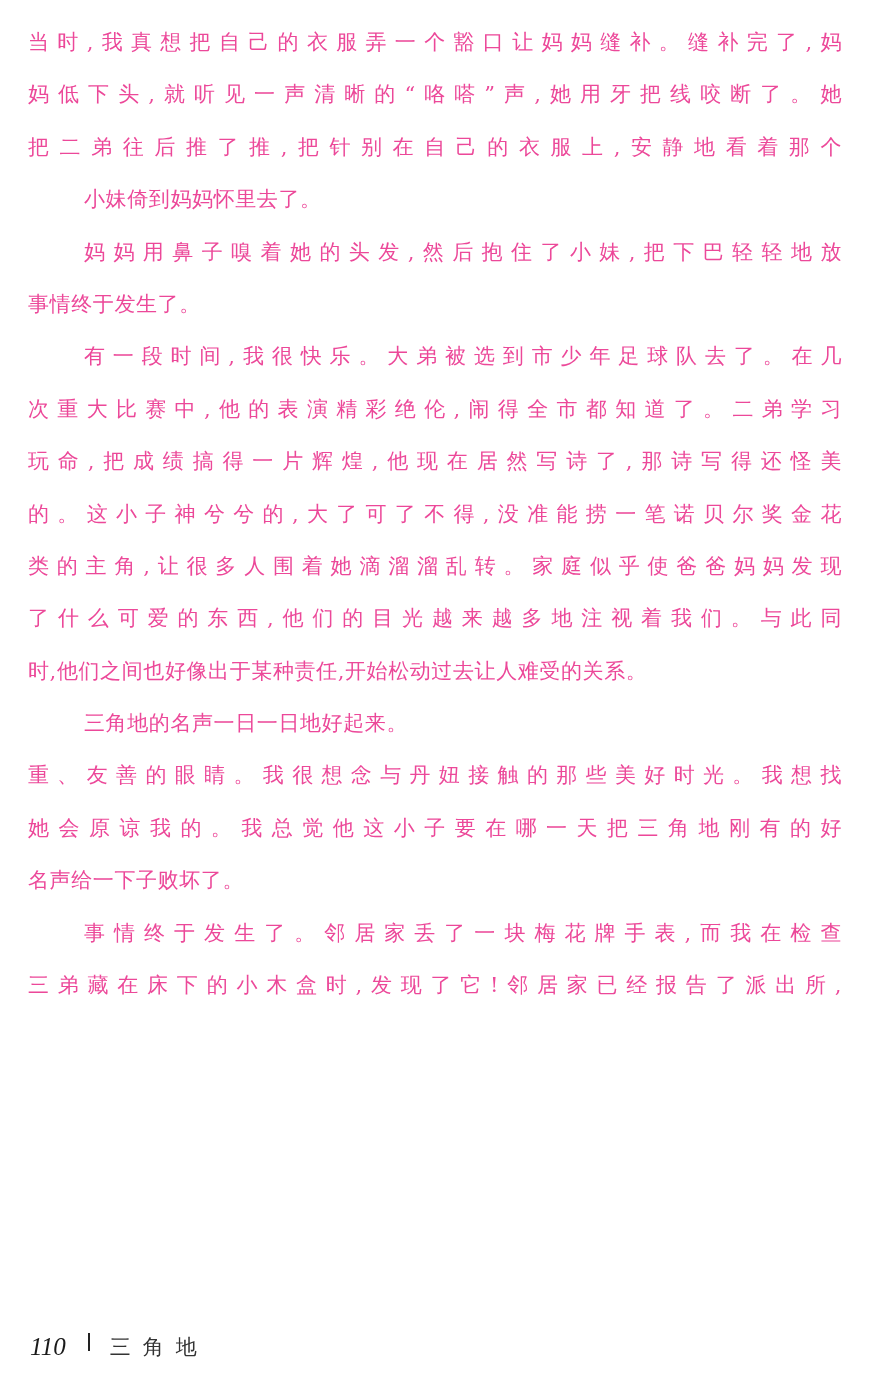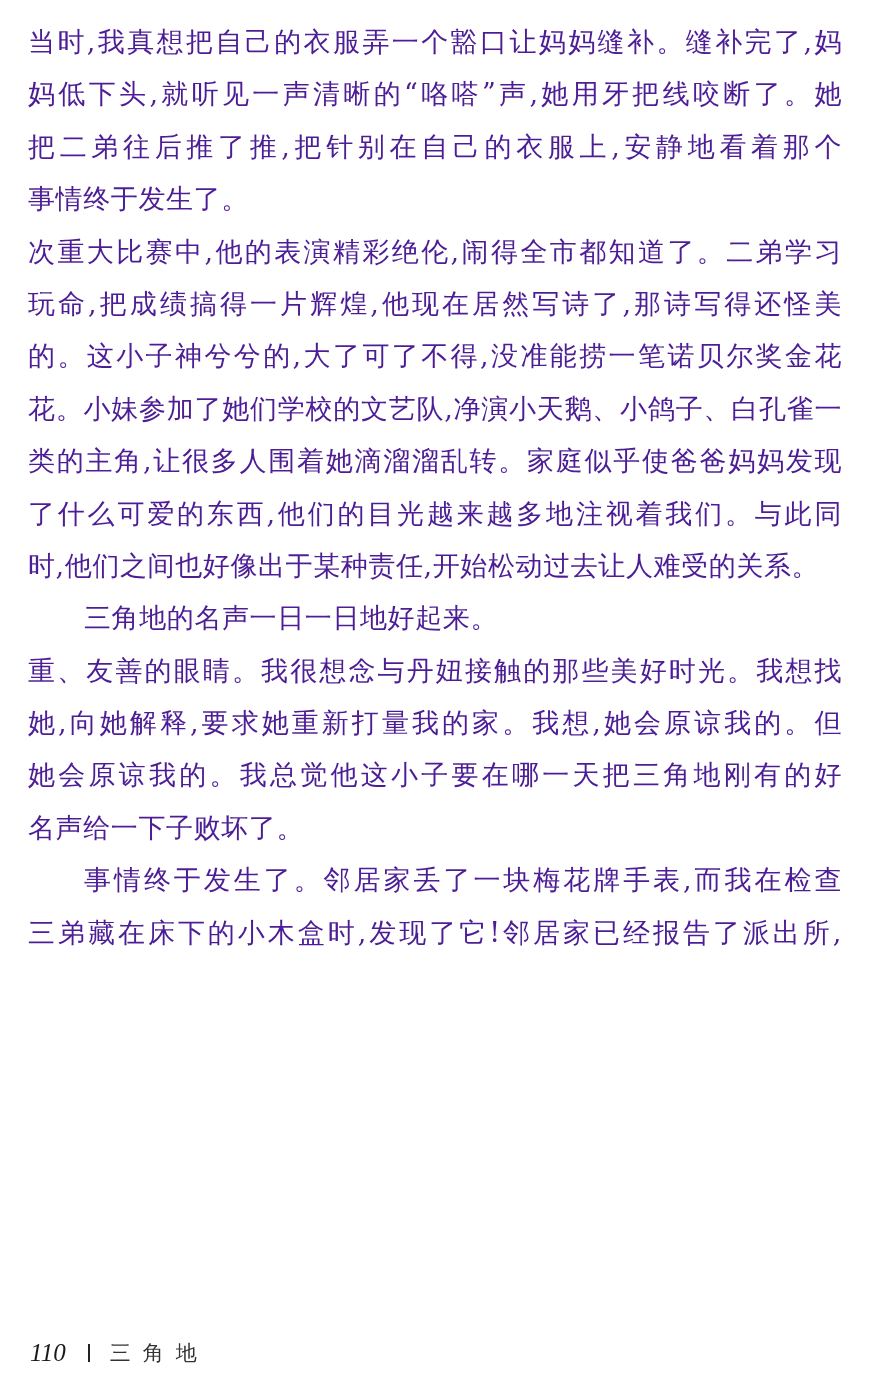--- a/index.html
+++ b/index.html
@@ -1,51 +1,52 @@
 <!DOCTYPE html>
 <html><head>
 <meta charset="utf-8">
 <style>
   html, body { margin: 0; padding: 0; background: #ffffff; }
   body { width: 872px; height: 1391px; position: relative; overflow: hidden; }
   .page-body {
     position: absolute; left: 28px; top: 16px; width: 814px;
     font-family: "DejaVu Serif", "Liberation Serif", serif;
-    font-size: 27px; line-height: 52.4px; color: #4c1d95;
+    font-size: 21px; line-height: 52.4px; color: #ec4899;
     text-align: justify; letter-spacing: 0.6px;
   }
   .line { display: block; white-space: nowrap; height: 52.4px; text-align-last: justify; text-align: justify; }
   .line.last { text-align-last: left; }
   .line.indent { padding-left: 56px; }
   .footer {
     position: absolute; left: 30px; top: 1333px; height: 40px;
-    display: flex; align-items: center; color: #1a1a1a;
+    display: flex; color: #1a1a1a;
   }
   .page-num { font-family: "Liberation Serif", serif; font-style: italic; font-size: 25px; }
   .sep { display: inline-block; width: 2px; height: 18px; background: #222; margin: 0 20px 0 22px; }
   .running-title { font-family: Liberation Sans, sans-serif; font-size: 21px; letter-spacing: 12px; color: #333; }
 </style>
 </head>
 <body>
 
 <div class="page-body" id="page-body">
     <span class="line">当时,我真想把自己的衣服弄一个豁口让妈妈缝补。缝补完了,妈</span>
     <span class="line">妈低下头,就听见一声清晰的“咯嗒”声,她用牙把线咬断了。她</span>
     <span class="line">把二弟往后推了推,把针别在自己的衣服上,安静地看着那个</span>
+    <span class="line indent last">小妹倚到妈妈怀里去了。</span>
+    <span class="line indent">妈妈用鼻子嗅着她的头发,然后抱住了小妹,把下巴轻轻地放</span>
     <span class="line last">事情终于发生了。</span>
+    <span class="line indent">有一段时间,我很快乐。大弟被选到市少年足球队去了。在几</span>
     <span class="line">次重大比赛中,他的表演精彩绝伦,闹得全市都知道了。二弟学习</span>
     <span class="line">玩命,把成绩搞得一片辉煌,他现在居然写诗了,那诗写得还怪美</span>
     <span class="line">的。这小子神兮兮的,大了可了不得,没准能捞一笔诺贝尔奖金花</span>
-    <span class="line">花。小妹参加了她们学校的文艺队,净演小天鹅、小鸽子、白孔雀一</span>
     <span class="line">类的主角,让很多人围着她滴溜溜乱转。家庭似乎使爸爸妈妈发现</span>
     <span class="line">了什么可爱的东西,他们的目光越来越多地注视着我们。与此同</span>
     <span class="line last">时,他们之间也好像出于某种责任,开始松动过去让人难受的关系。</span>
     <span class="line indent last">三角地的名声一日一日地好起来。</span>
     <span class="line">重、友善的眼睛。我很想念与丹妞接触的那些美好时光。我想找</span>
-    <span class="line">她,向她解释,要求她重新打量我的家。我想,她会原谅我的。但</span>
     <span class="line">她会原谅我的。我总觉他这小子要在哪一天把三角地刚有的好</span>
     <span class="line last">名声给一下子败坏了。</span>
     <span class="line indent">事情终于发生了。邻居家丢了一块梅花牌手表,而我在检查</span>
     <span class="line">三弟藏在床下的小木盒时,发现了它!邻居家已经报告了派出所,</span>
   </div>
 
 <div class="footer">
   <span class="page-num">110</span>
   <span class="sep"></span>
   <span class="running-title">三角地</span>

